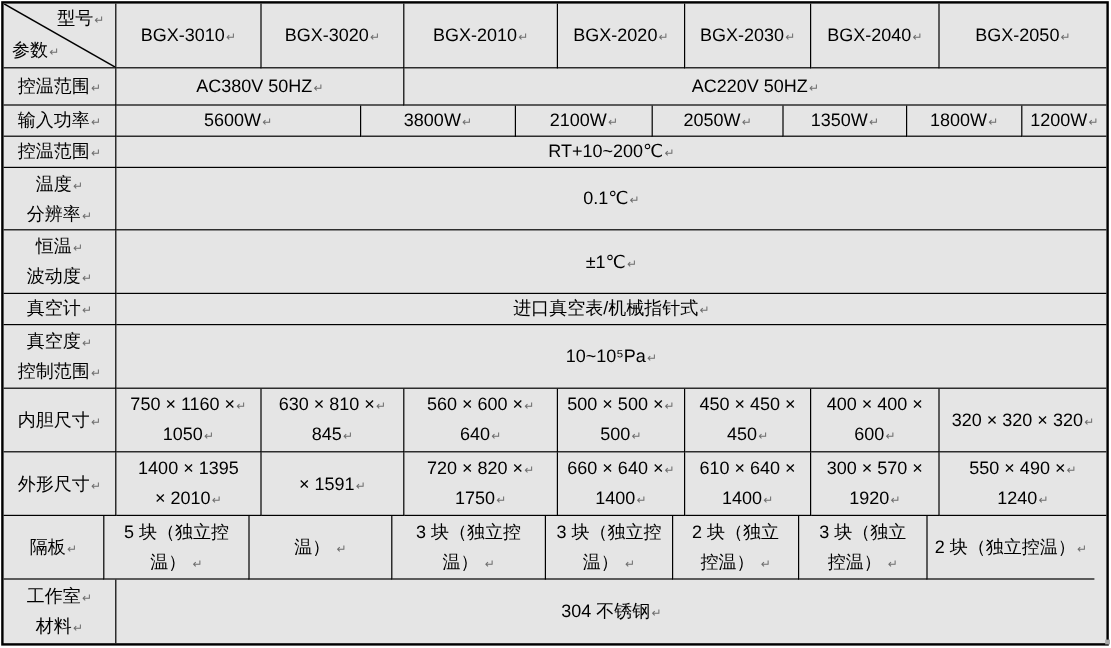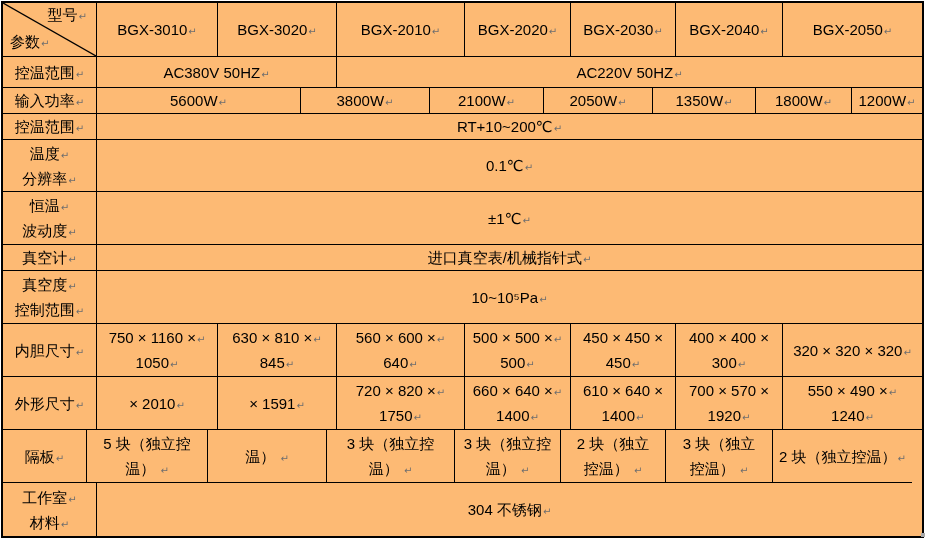--- a/index.html
+++ b/index.html
@@ -3,21 +3,21 @@
 <meta charset="utf-8">
 <style>
   html,body{margin:0;padding:0;}
   body{
     position:relative;width:926px;height:540px;background:#ffffff;
     font-family:"Liberation Sans","DejaVu Sans",sans-serif;
     font-size:15px;color:#000;overflow:hidden;
   }
   .tbl{
     position:absolute;left:1px;top:1px;width:923px;
-    border:2px solid #000;background:#fdba74;box-sizing:border-box;
+    border:2px solid #000;background:#e5e5e5;box-sizing:border-box;
   }
   .row{display:flex;}
   .cl{
     box-sizing:border-box;
     border-right:1px solid #000;border-bottom:1px solid #000;
     display:flex;flex-direction:column;align-items:center;justify-content:center;
     text-align:center;overflow:hidden;
   }
   .cl.last{border-right:none;}
   .row.lastrow .cl{border-bottom:none;}
@@ -172,51 +172,52 @@
     <div class="cl" style="width:106px">
       <span class="ln"><span>500 × 500 ×</span><span class="rm">↵</span></span>
       <span class="ln"><span>500</span><span class="rm">↵</span></span>
     </div>
     <div class="cl" style="width:105px">
       <span class="ln"><span>450 × 450 ×</span></span>
       <span class="ln"><span>450</span><span class="rm">↵</span></span>
     </div>
     <div class="cl" style="width:107px">
       <span class="ln"><span>400 × 400 ×</span></span>
-      <span class="ln"><span>300</span><span class="rm">↵</span></span>
+      <span class="ln"><span>600</span><span class="rm">↵</span></span>
     </div>
     <div class="cl last" style="width:139px">
       <span class="ln"><span>320 × 320 × 320</span><span class="rm">↵</span></span>
     </div>
   </div>
 
   <div class="row" style="height:53px">
     <div class="cl" style="width:94px">
         <span class="ln"><span>外形尺寸</span><span class="rm">↵</span></span>
       </div>
     <div class="cl" style="width:121px">
+      <span class="ln"><span>1400 × 1395</span></span>
       <span class="ln"><span>× 2010</span><span class="rm">↵</span></span>
     </div>
     <div class="cl" style="width:119px">
       <span class="ln"><span>× 1591</span><span class="rm">↵</span></span>
     </div>
     <div class="cl" style="width:128px">
       <span class="ln"><span>720 × 820 ×</span><span class="rm">↵</span></span>
       <span class="ln"><span>1750</span><span class="rm">↵</span></span>
     </div>
     <div class="cl" style="width:106px">
       <span class="ln"><span>660 × 640 ×</span><span class="rm">↵</span></span>
       <span class="ln"><span>1400</span><span class="rm">↵</span></span>
     </div>
     <div class="cl" style="width:105px">
       <span class="ln"><span>610 × 640 ×</span></span>
       <span class="ln"><span>1400</span><span class="rm">↵</span></span>
     </div>
     <div class="cl" style="width:107px">
-      <span class="ln"><span>700 × 570 ×</span></span>
+      <span class="ln"><span>300 × 570 ×</span></span>
       <span class="ln"><span>1920</span><span class="rm">↵</span></span>
     </div>
     <div class="cl last" style="width:139px">
       <span class="ln"><span>550 × 490 ×</span><span class="rm">↵</span></span>
       <span class="ln"><span>1240</span><span class="rm">↵</span></span>
     </div>
   </div>
 
   <div class="row" style="height:53px">
     <div class="cl" style="width:84px">

